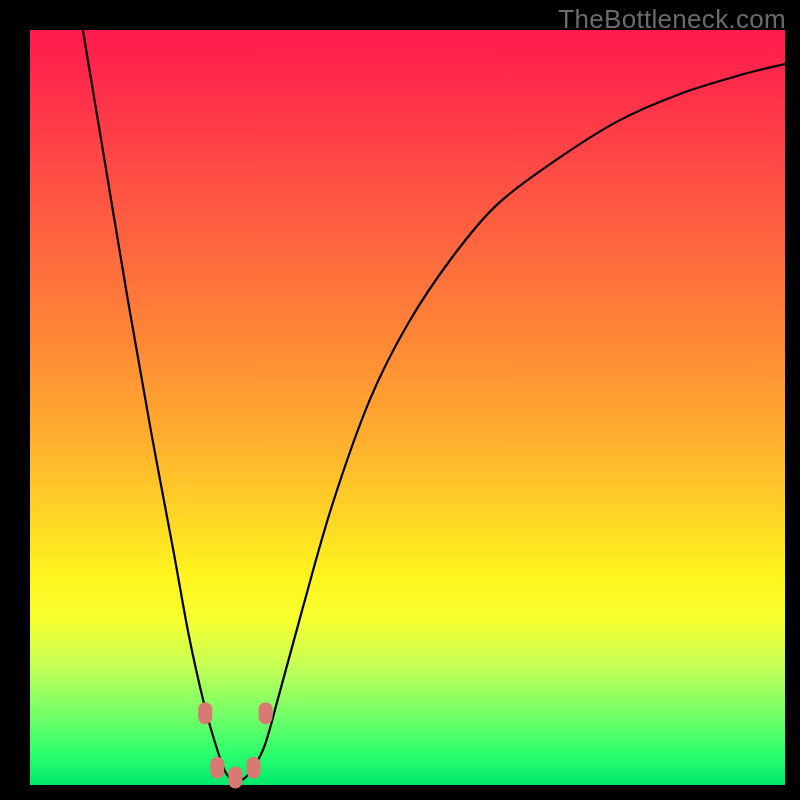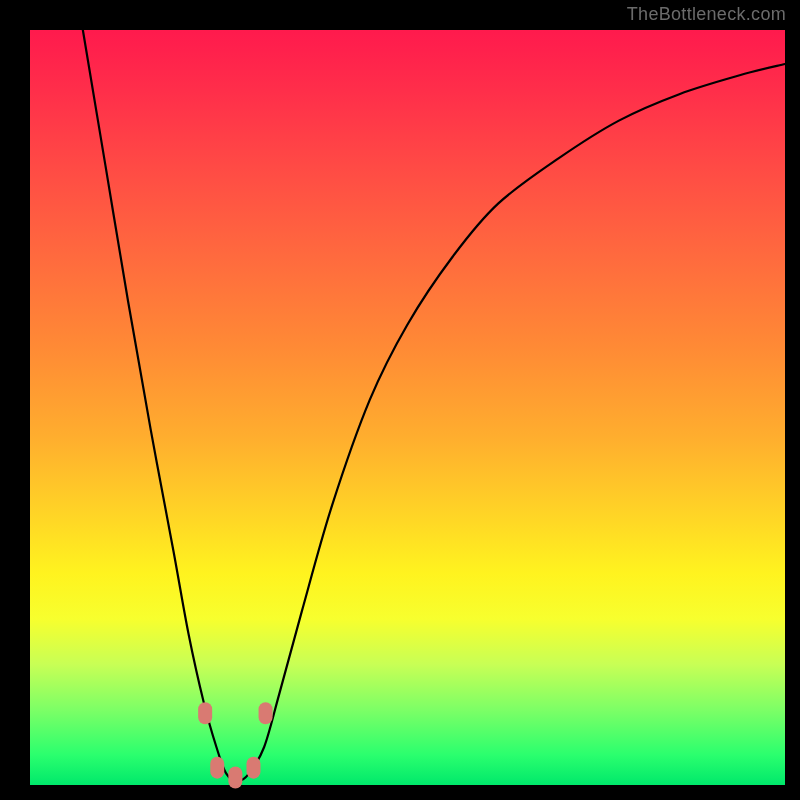--- a/index.html
+++ b/index.html
@@ -38,21 +38,21 @@
       #7dff66 90%,
       #2bff6e 96%,
       #00e86b 100%
     );
   }
   .watermark {
     position: absolute;
     top: 4px;
     right: 14px;
     color: #6b6b6b;
-    font-size: 18px;
+    font-size: 26px;
     font-weight: 500;
     letter-spacing: 0.3px;
     user-select: none;
     text-align: right;
   }
   svg.curve {
     position: absolute;
     left: 0;
     top: 0;
     width: 755px;

